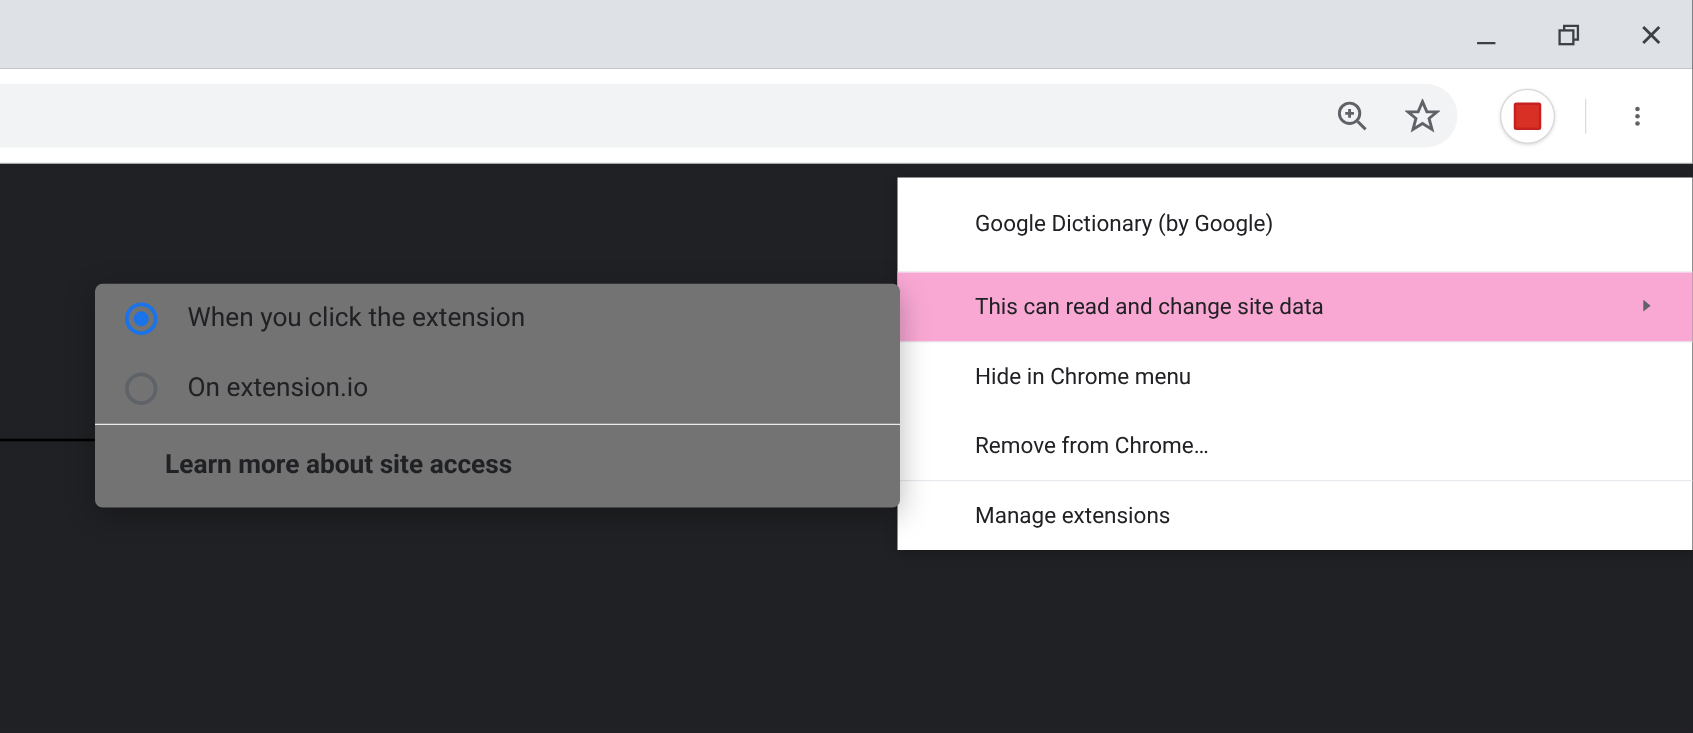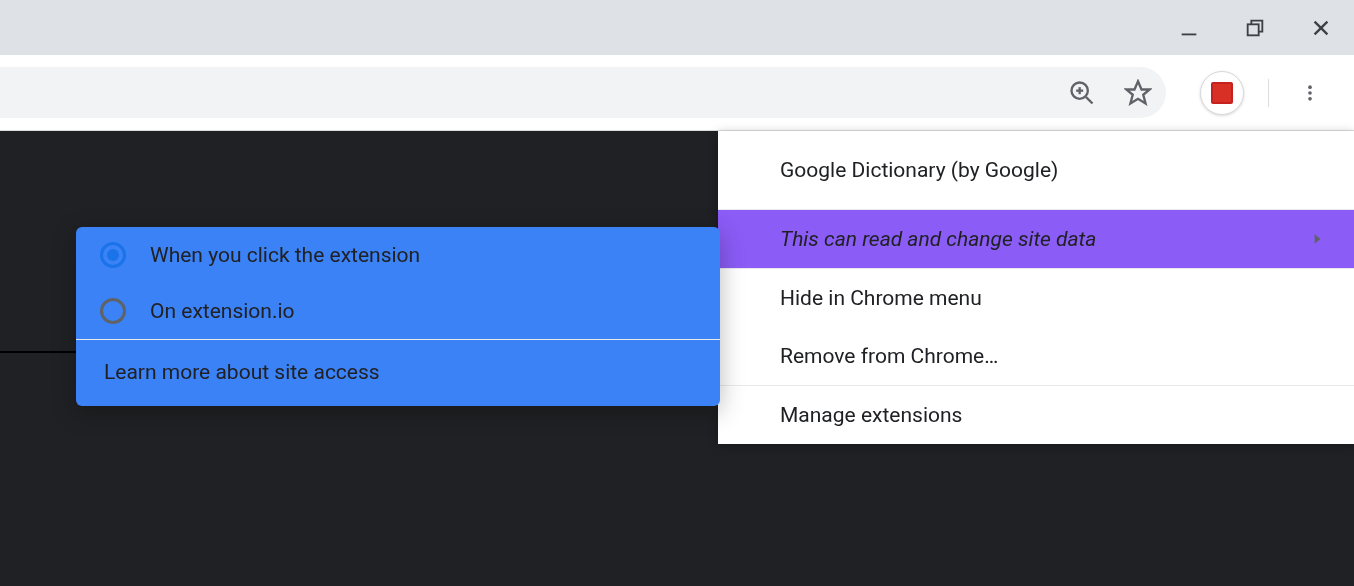--- a/index.html
+++ b/index.html
@@ -106,60 +106,59 @@
     left: 0; right: 1272px;
     top: 220px;
     height: 2px;
     background: #000;
   }
 
   
   .context-menu {
     position: absolute;
     left: 718px;
-    top: 131px;
+    top: 142px;
     width: 636px;
     background: #ffffff;
     box-shadow: 0 2px 10px rgba(0,0,0,0.25);
-    font-size: 21px;
+    font-size: 18px;
     color: #202124;
   }
   .context-menu .cm-title {
     padding: 27px 32px 27px 62px;
     font-weight: 400;
     border-bottom: 1px solid #e8eaed;
   }
   .cm-item {
     position: relative;
     padding: 17px 32px 17px 62px;
     display: flex;
     align-items: center;
   }
   .cm-item.highlight {
-    background: #8b5cf6;
-    font-style: italic;
+    background: #f9a8d4;
   }
   .cm-item .chevron {
     position: absolute;
     right: 30px; top: 50%;
     transform: translateY(-50%);
     color: #5f6368;
   }
   .cm-divider {
     height: 1px;
     background: #e8eaed;
   }
 
   
   .submenu {
     position: absolute;
     left: 76px;
     top: 227px;
     width: 644px;
-    background: #3b82f6;
+    background: #737373;
     border-radius: 6px;
     box-shadow: 0 6px 24px rgba(0,0,0,0.28);
     font-size: 21px;
     color: #202124;
     overflow: hidden;
   }
   .sm-option {
     display: flex;
     align-items: center;
     padding: 15px 24px;
@@ -180,21 +179,22 @@
     position: absolute;
     left: 4px; top: 4px; right: 4px; bottom: 4px;
     border-radius: 50%;
     background: #1a73e8;
   }
   .sm-divider {
     height: 1px;
     background: #e8eaed;
   }
   .sm-footer {
-    padding: 20px 24px 22px 28px;
+    padding: 20px 24px 22px 56px;
+    font-weight: bold;
   }
 </style>
 </head>
 <body>
 
 <div class="titlebar">
   <div class="window-controls">
     <div class="wc">
       <svg width="22" height="22" viewBox="0 0 24 24">
           <line x1="4" y1="19" x2="20" y2="19" stroke="currentColor" stroke-width="2"></line>

